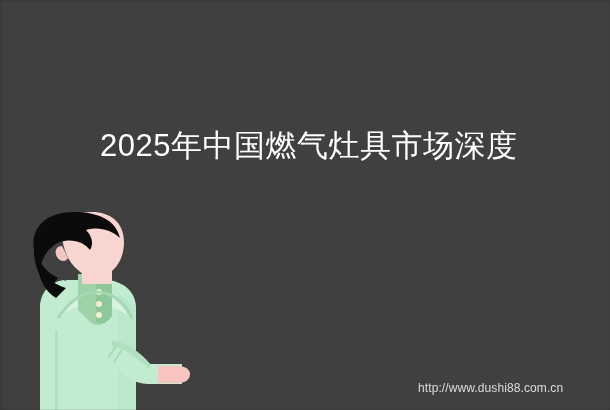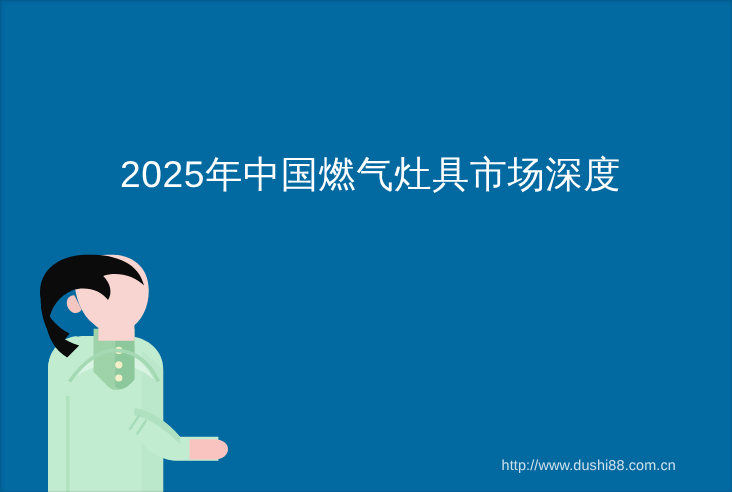--- a/index.html
+++ b/index.html
@@ -5,21 +5,21 @@
   html, body {
     margin: 0;
     padding: 0;
     background: #ffffff;
   }
   #canvas {
     position: relative;
     width: 610px;
     height: 410px;
     overflow: hidden;
-    background: #0369a1;
+    background: #404040;
     font-family: "Liberation Sans", sans-serif;
   }
   
   #edge-vignette {
     position: absolute;
     inset: 0;
     pointer-events: none;
     box-shadow: inset 0 0 0 1px rgba(0,0,0,0.07),
                 inset 2px 2px 3px rgba(0,0,0,0.05);
   }

